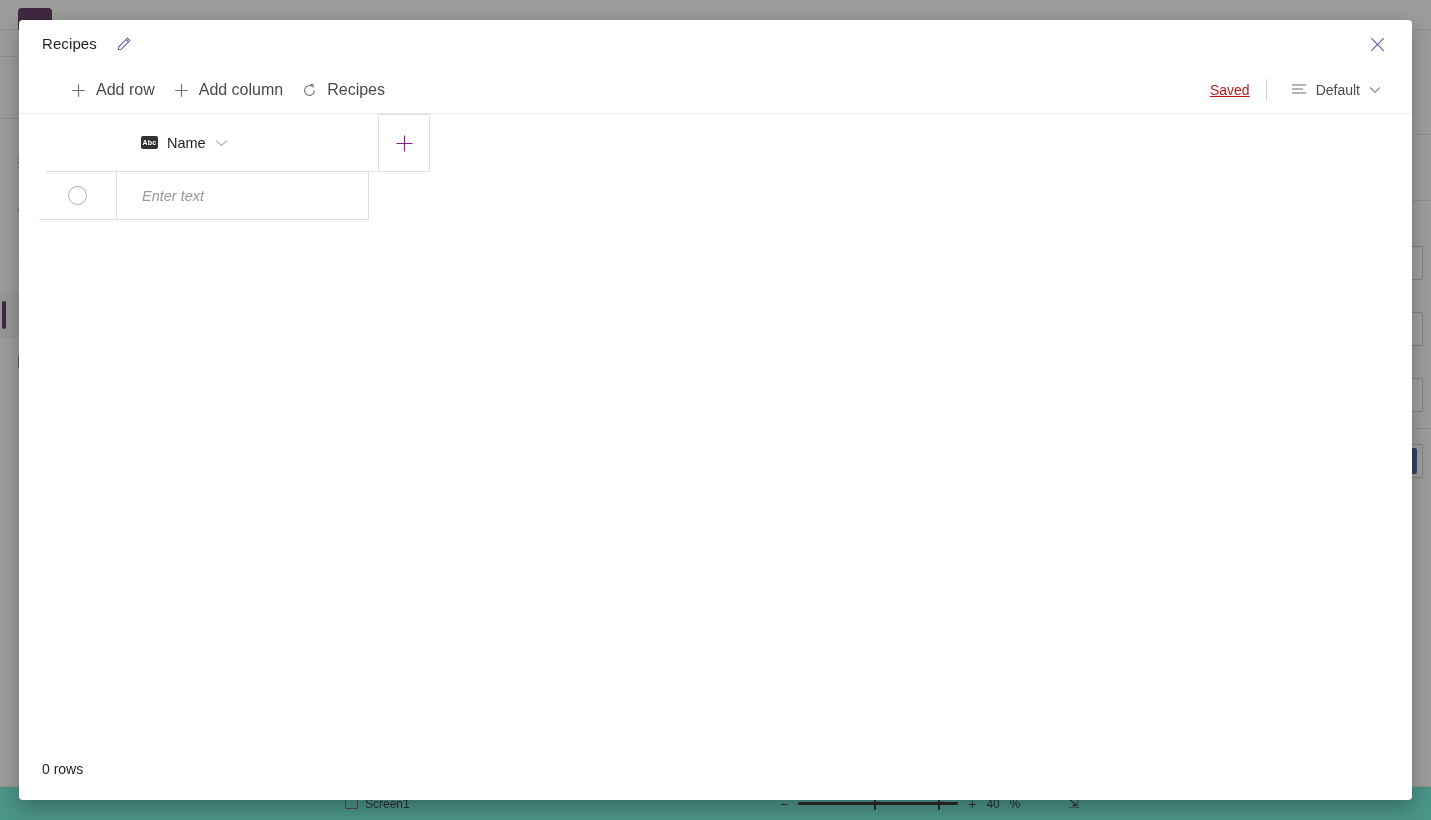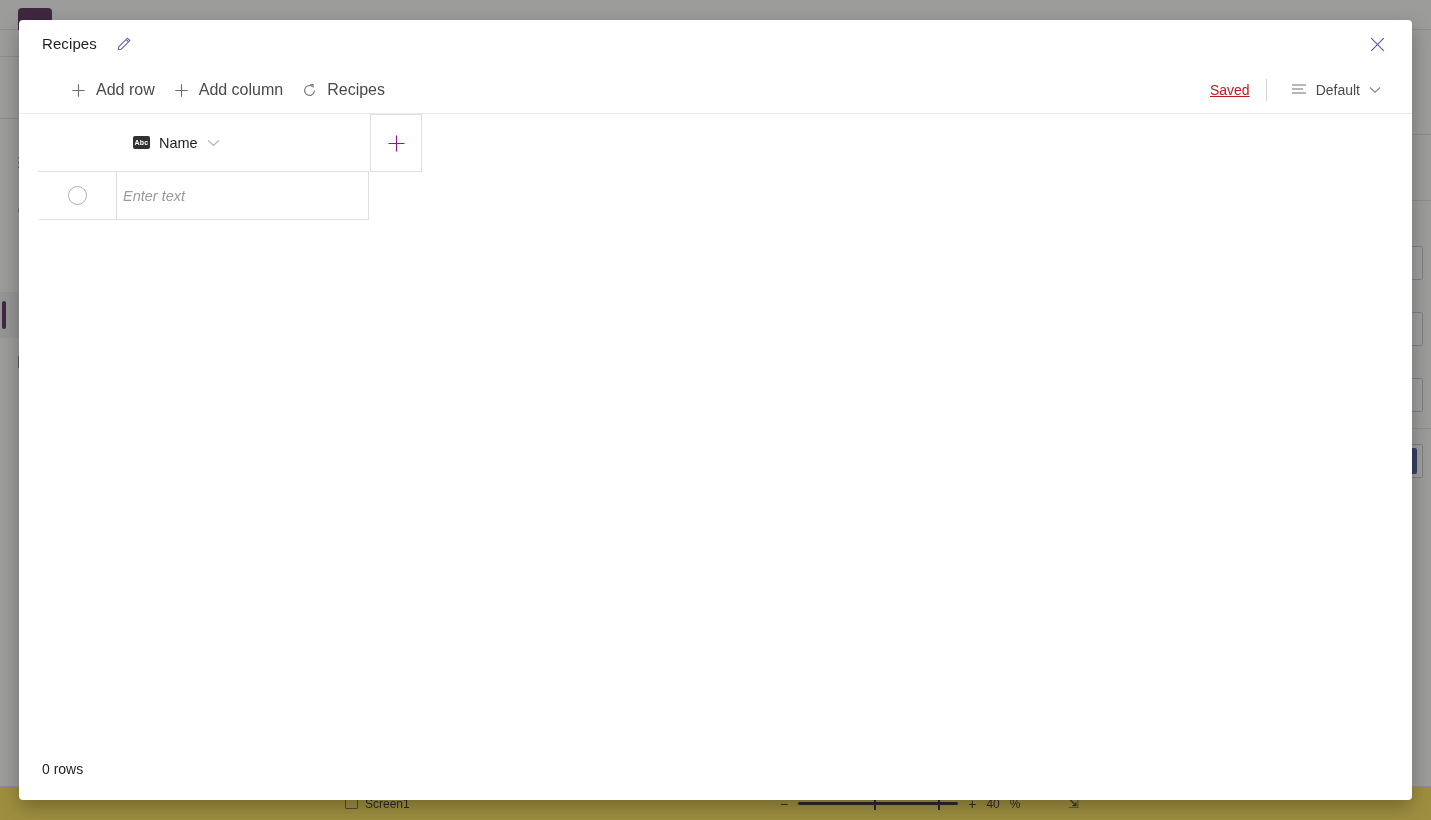--- a/index.html
+++ b/index.html
@@ -57,21 +57,21 @@
   }
   .bg-rp-icon {
     position: absolute; right: 10px; top: 9px; font-size: 11px; color: #323130;
   }
   .bg-rp-blue {
     position: absolute; right: 14px; width: 18px; height: 26px;
     background: #3b4a8c; border-radius: 2px;
   }
   .bg-statusbar {
     position: absolute; left: 0; right: 0; bottom: 0; height: 34px;
-    background: #fde047; border-top: 1px solid #e1dfdd;
+    background: #5eead4; border-top: 1px solid #e1dfdd;
     display: flex; align-items: center;
   }
   .bg-screen-chip {
     display: flex; align-items: center; gap: 7px;
     margin-left: 345px; font-size: 12px; color: #201f1e;
   }
   .bg-screen-box {
     width: 13px; height: 11px; border: 1px solid #605e5c; border-radius: 1px;
   }
   .bg-zoom {
@@ -161,21 +161,21 @@
     display: flex; align-items: center; gap: 9px;
     height: 32px; padding: 0 9px; margin-left: 15px;
     font-size: 14px; color: #4a4a4a; cursor: pointer; border-radius: 2px;
   }
   .chev { color: #8a8886; display: flex; align-items: center; }
 
   
   .grid-area { flex: 1 1 auto; position: relative; overflow: hidden; }
 
   .grid-header {
-    position: absolute; left: 19px; top: 0;
+    position: absolute; left: 27px; top: 0;
     display: flex; align-items: flex-start;
   }
   .gh-select {
     width: 77px; height: 58px;
     border-bottom: 1px solid #e1dfdd;
   }
   .gh-name {
     width: 254px; height: 58px;
     border-bottom: 1px solid #e1dfdd;
     display: flex; align-items: center; gap: 9px;
@@ -209,21 +209,21 @@
   }
   .row-circle {
     width: 19px; height: 19px; border-radius: 50%;
     border: 1px solid #b3b0ad;
   }
   .gr-cell {
     width: 253px; height: 48px;
     border: 1px solid #e1dfdd;
     border-top: none;
     display: flex; align-items: center;
-    padding-left: 6px;
+    padding-left: 25px;
     background: #fff; cursor: text;
   }
   .gr-cell input {
     border: none; outline: none; width: 100%;
     font-size: 14.5px; font-family: "Liberation Sans", sans-serif;
     color: #201f1e; background: transparent;
   }
   .gr-cell input::placeholder { color: #9a9a9a; font-style: italic; }
 
   

